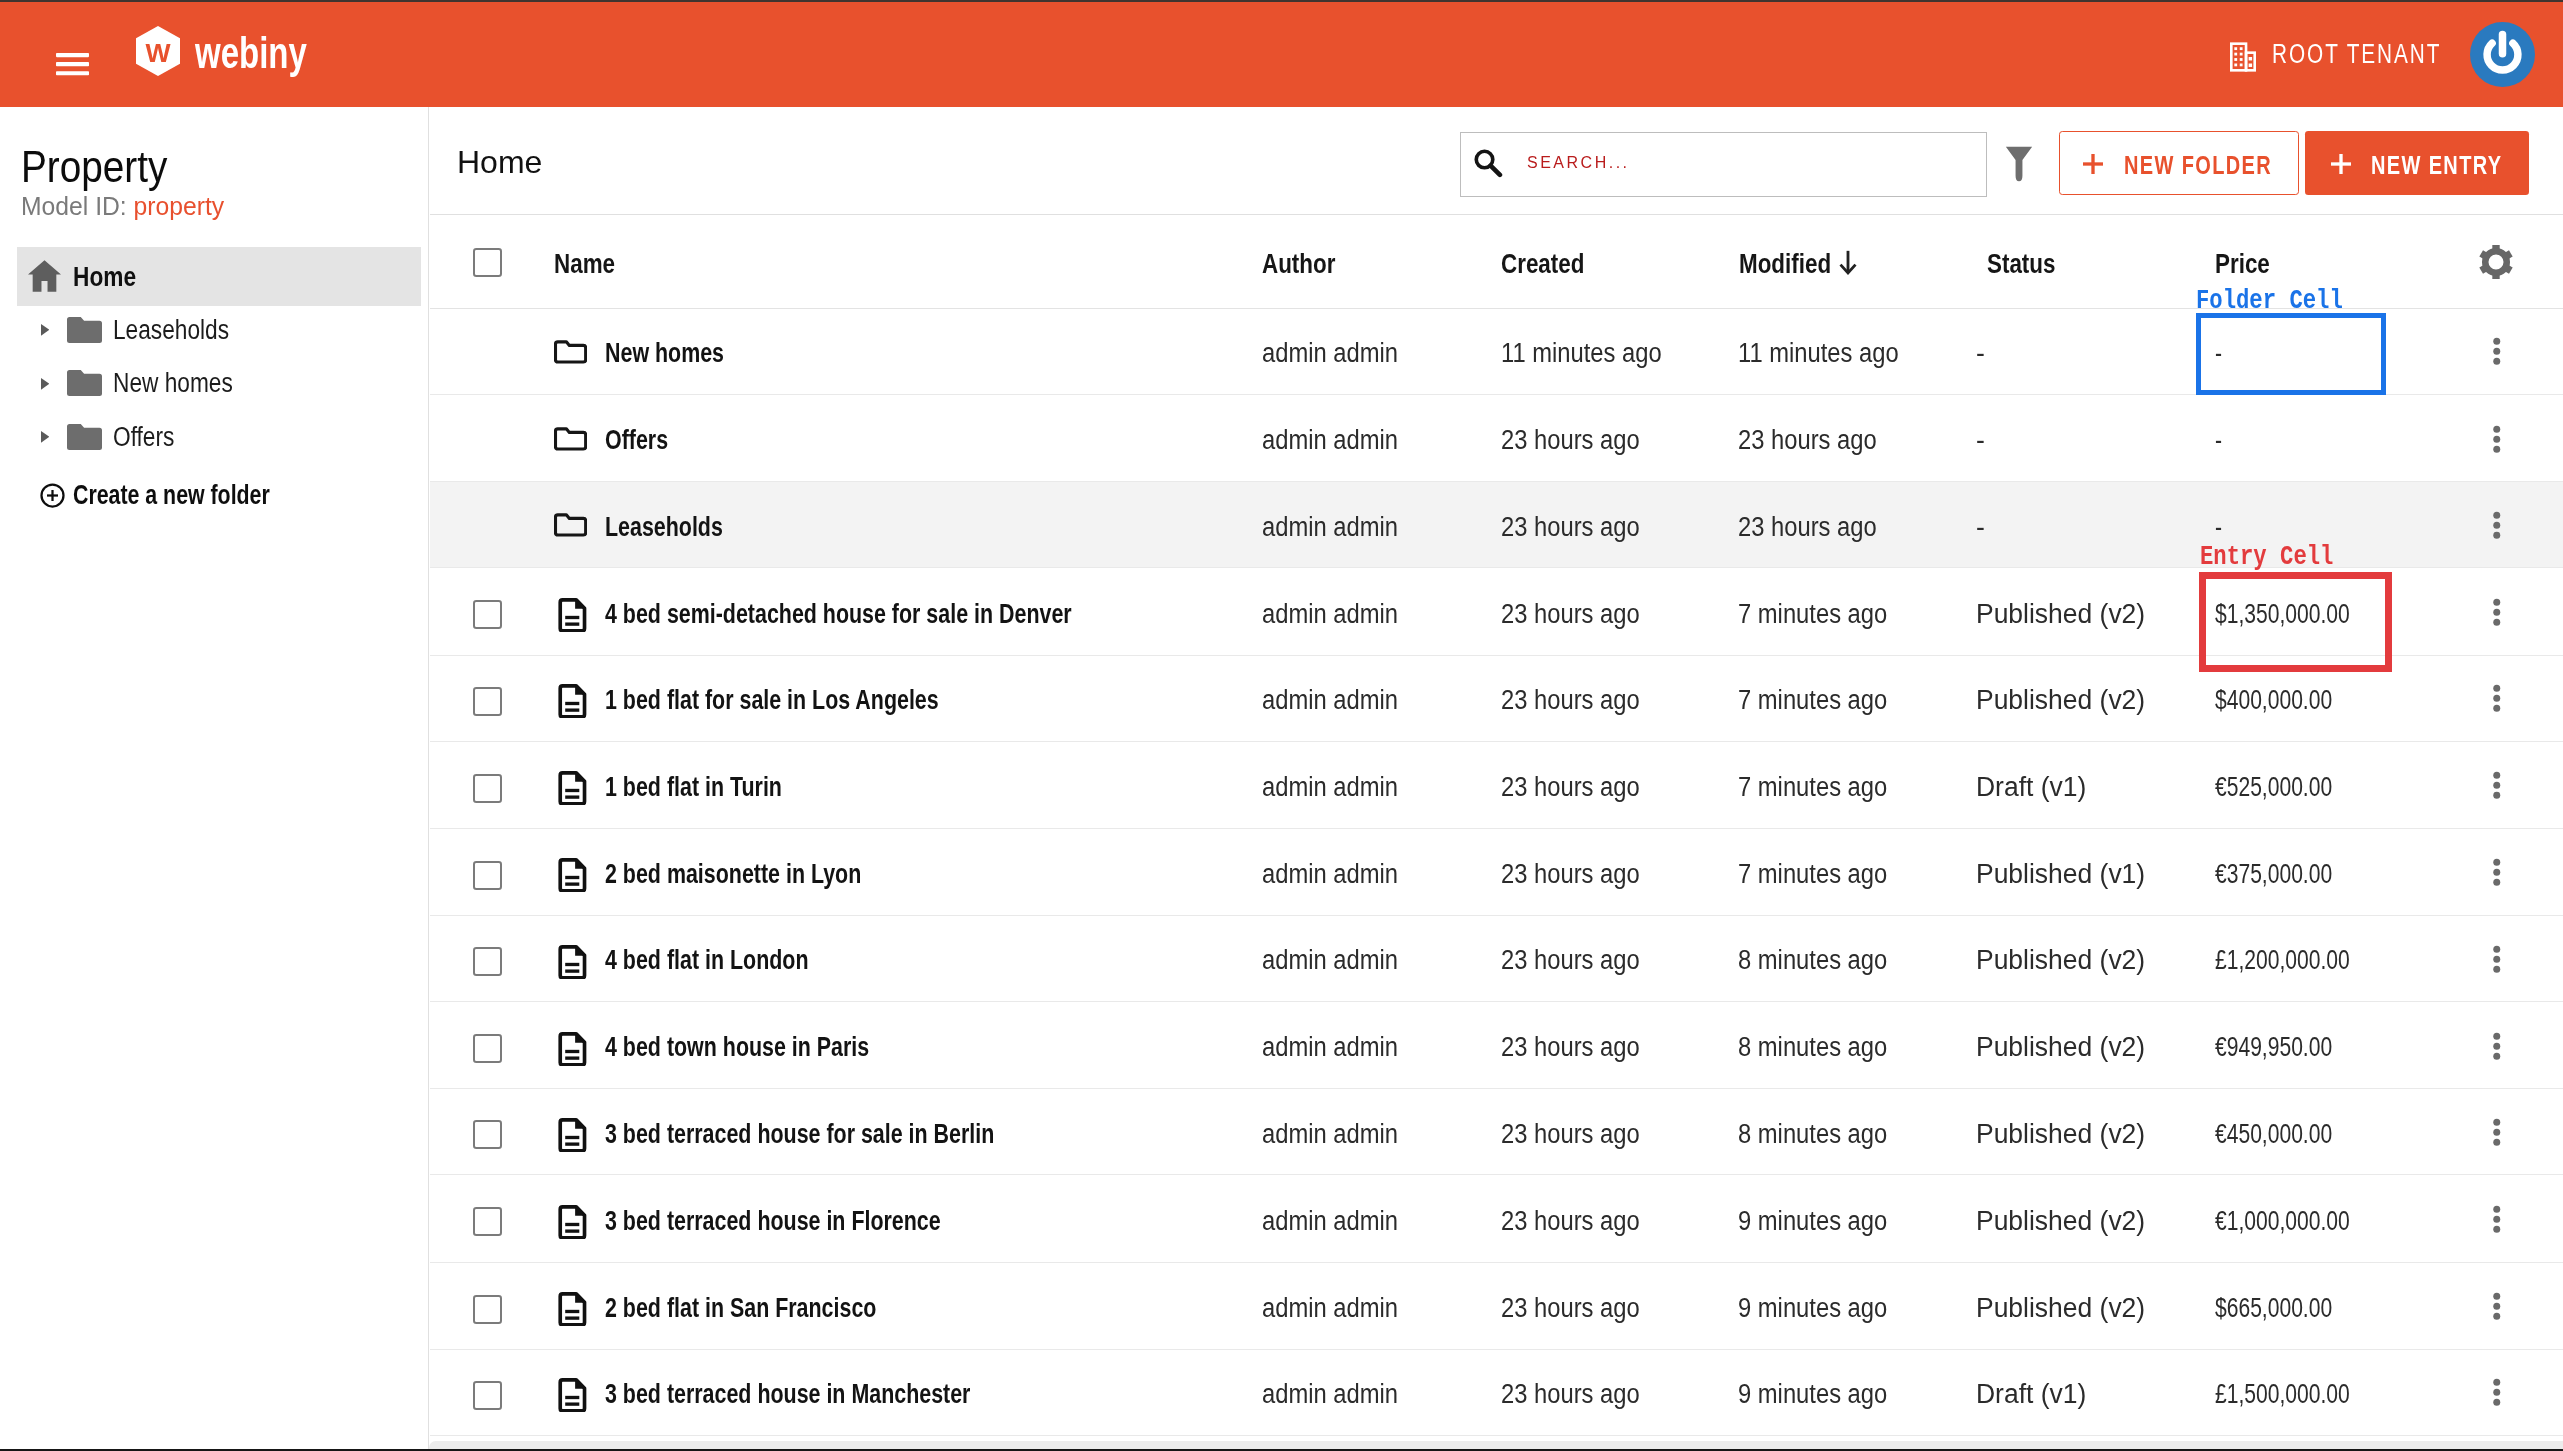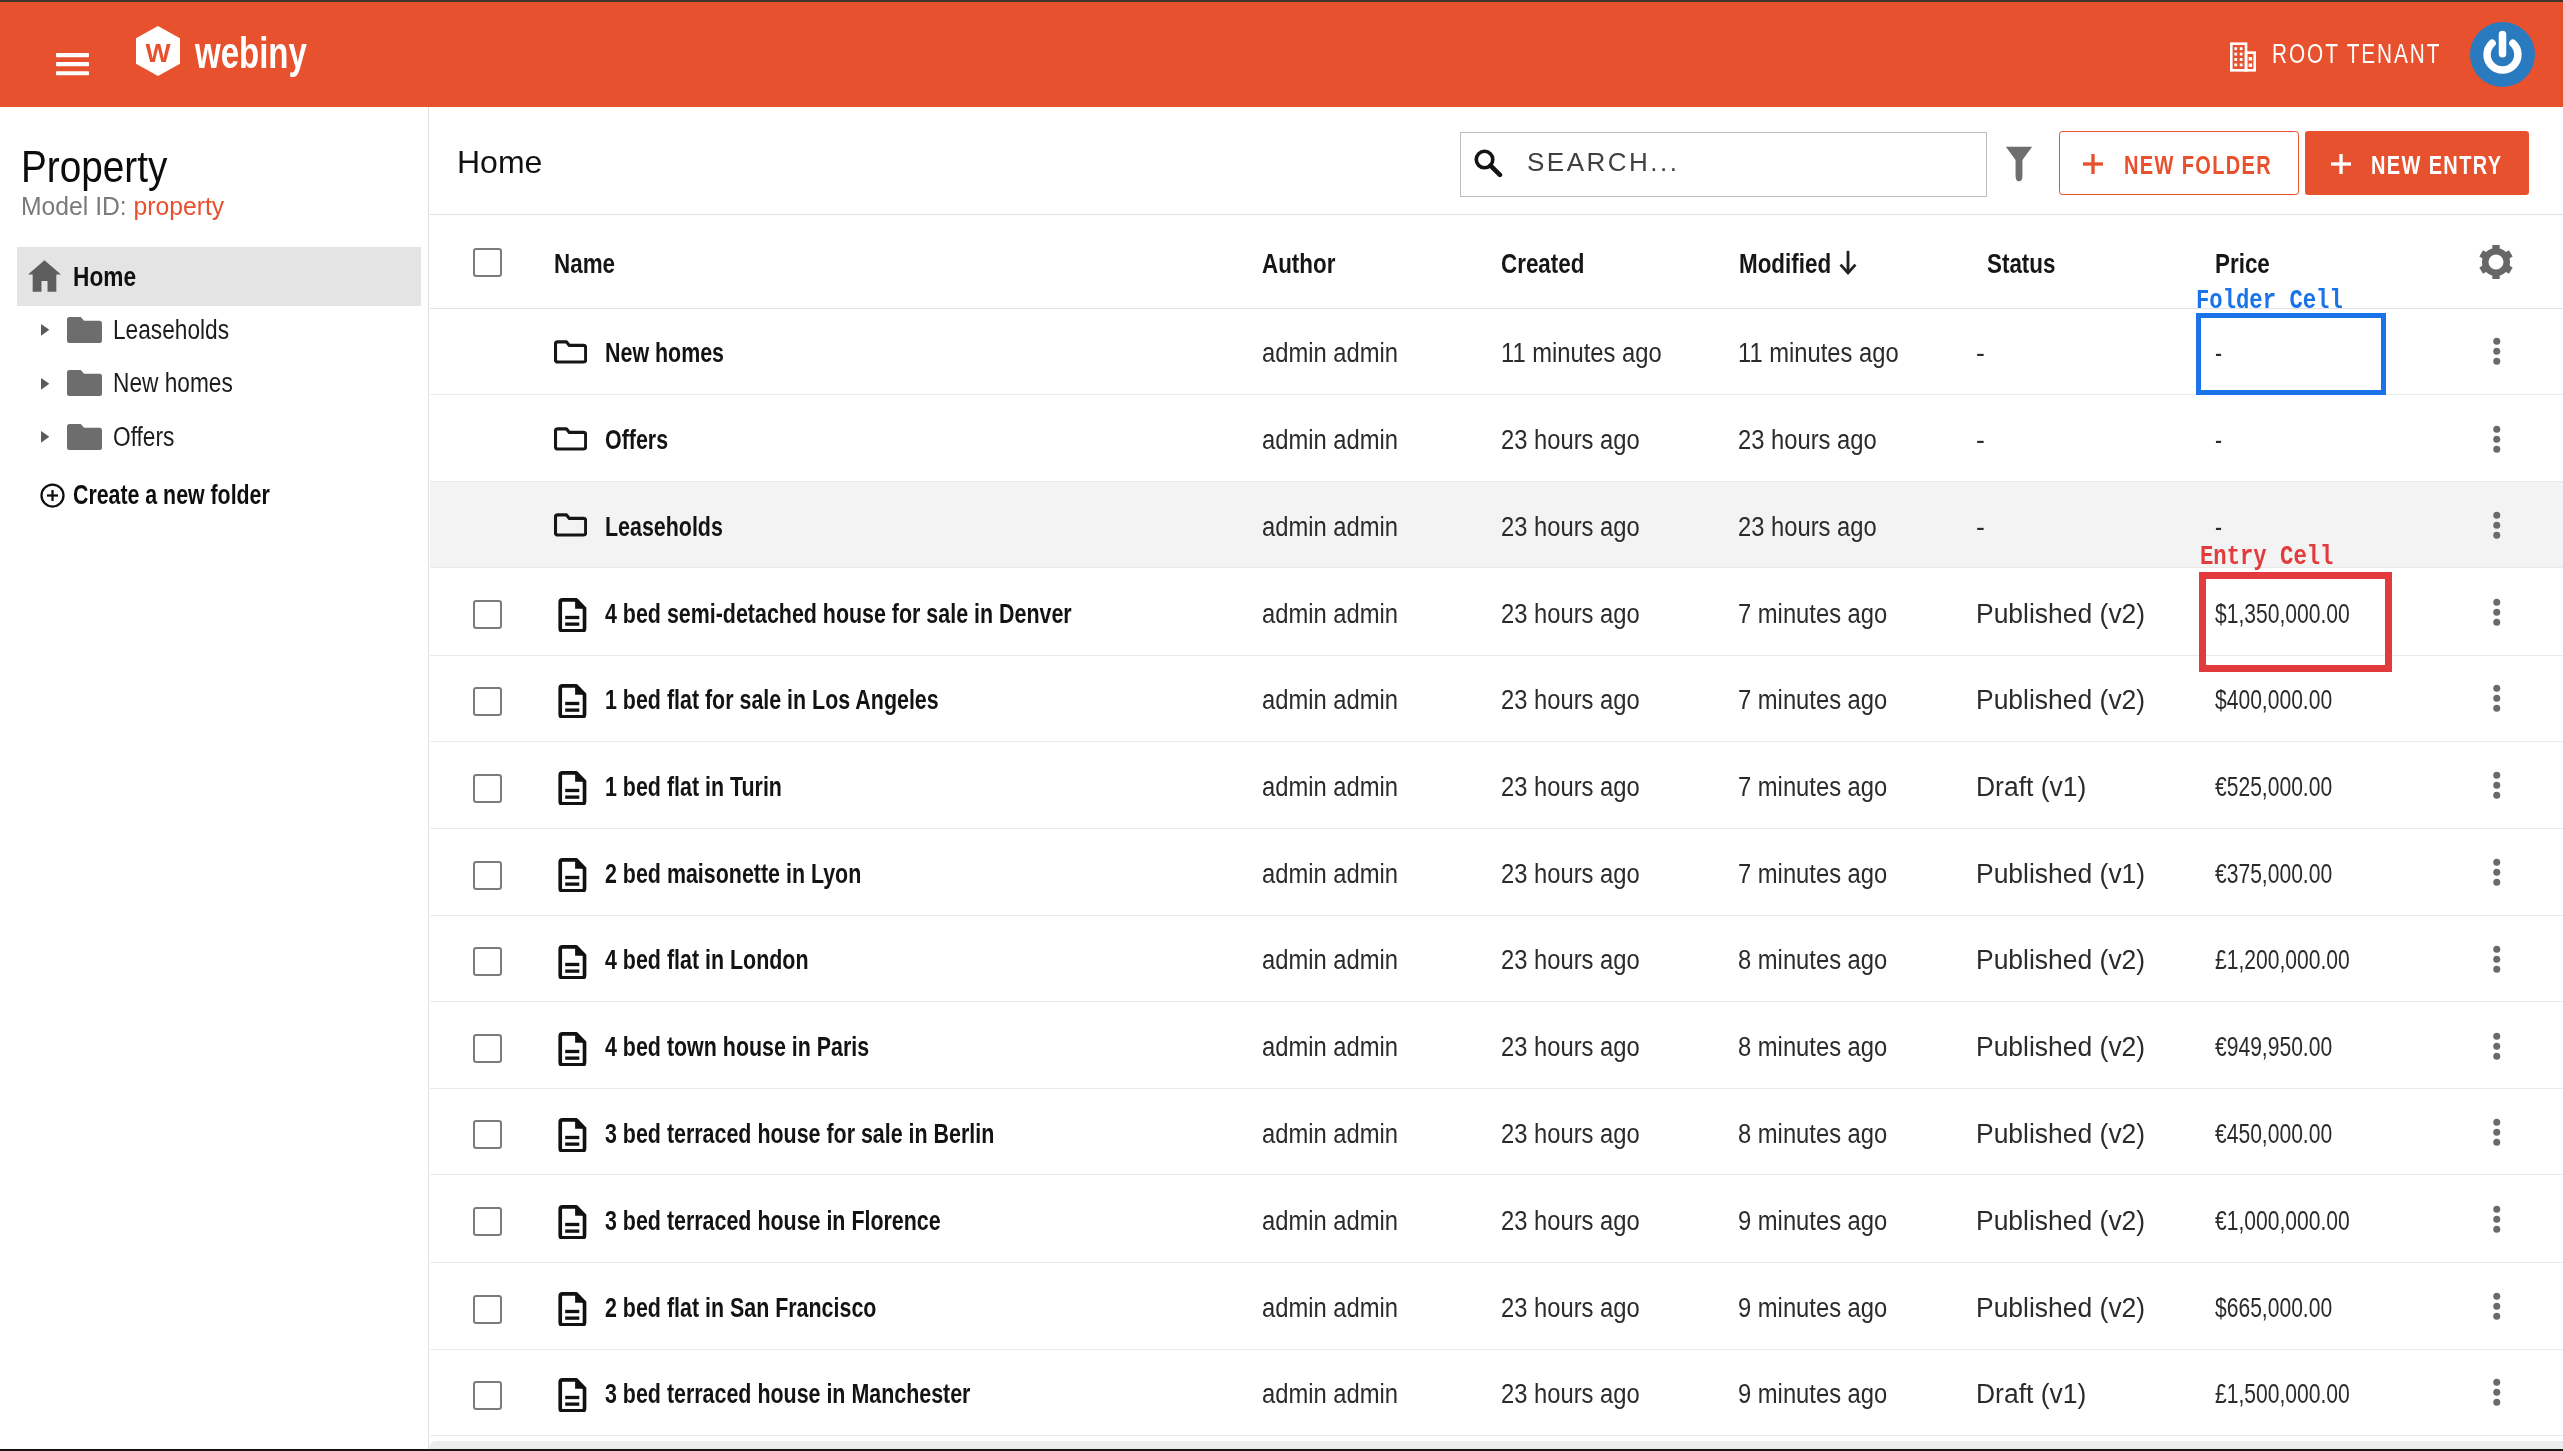--- a/index.html
+++ b/index.html
@@ -21,21 +21,21 @@
   .pmodel b { color:#e8502e; font-weight:normal; }
 
   #homerow { left:16.7px; top:247px; width:404px; height:59px; background:#e4e4e4; }
   .homelbl { left:73px; top:263px; font-size:27px; font-weight:bold; color:#101010; transform:scaleX(0.84); transform-origin:left top; line-height:29px;}
   .treelbl { font-size:27px; color:#1c1c1c; transform:scaleX(0.84); transform-origin:left top; line-height:29px;}
   .crlbl { left:73px; top:481px; font-size:27px; font-weight:bold; color:#0e0e0e; transform:scaleX(0.79); line-height:28.5px;}
 
   #toolbar { left:430px; top:107px; width:2133px; height:108px; background:#fff; border-bottom:1.7px solid #e0e0e0; }
   .hometitle { left:457px; top:145px; font-size:32px; color:#111; line-height:35px; }
   #searchbox { left:1460px; top:132px; width:527px; height:65px; border:1.7px solid #bdbdbd; background:#fff; }
-  .searchph { left:1527px; top:151px; font-size:26px; color:#404040; letter-spacing:2.5px; line-height:23.4px;}
+  .searchph { left:1527px; top:151px; font-size:16px; color:#b91c1c; letter-spacing:2.5px; line-height:23.4px;}
   #btnfolder { left:2059px; top:131px; width:240px; height:64px; border:1.7px solid #e8512d; border-radius:3.3px; background:#fff; }
   #btnentry { left:2305px; top:131px; width:224px; height:64px; background:#e8512d; border-radius:3.3px; }
   .btxt { font-size:25px; font-weight:bold; letter-spacing:1.7px; transform:scaleX(0.8); transform-origin:left top; line-height:28.5px;}
 
   .th { font-size:28px; font-weight:bold; color:#161616; transform:scaleX(0.8); transform-origin:left top; line-height:30px;}
   .td { font-size:27px; color:#2b2b2b; transform:scaleX(0.88); transform-origin:left top; line-height:30px;}
   .td.st { transform:scaleX(0.98); }
   .td.pr { transform:scaleX(0.78); }
   .tname { font-size:28px; font-weight:bold; color:#131313; transform:scaleX(0.765); transform-origin:left top; line-height:30px;}
   .hdrrow { left:430px; top:215px; width:2133px; height:94px; border-bottom:1.7px solid #e3e3e3; background:#fff; }

